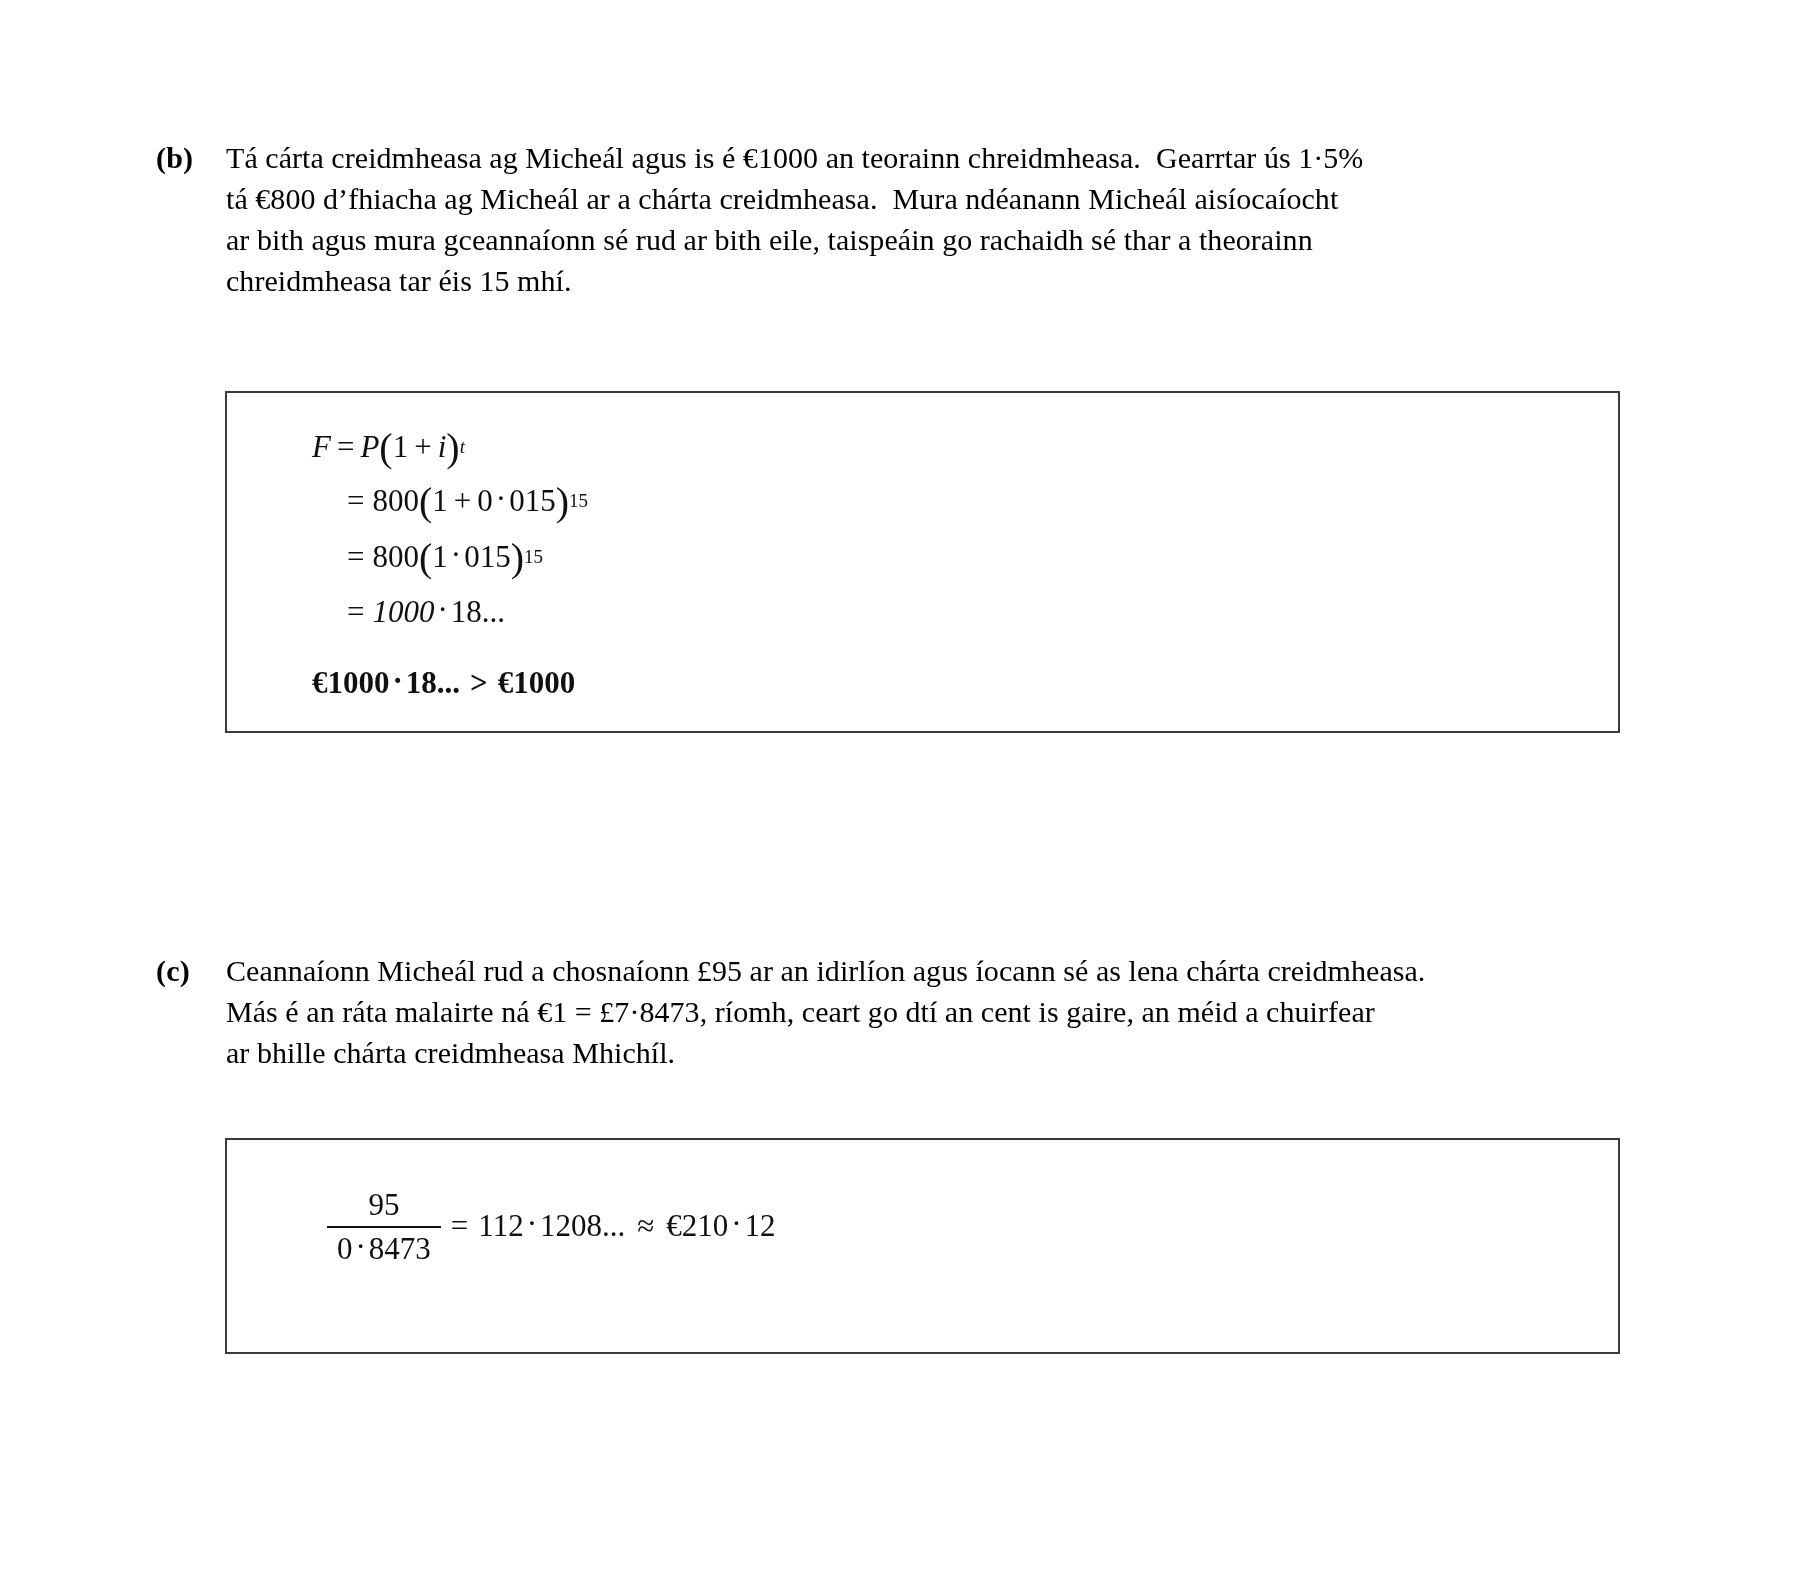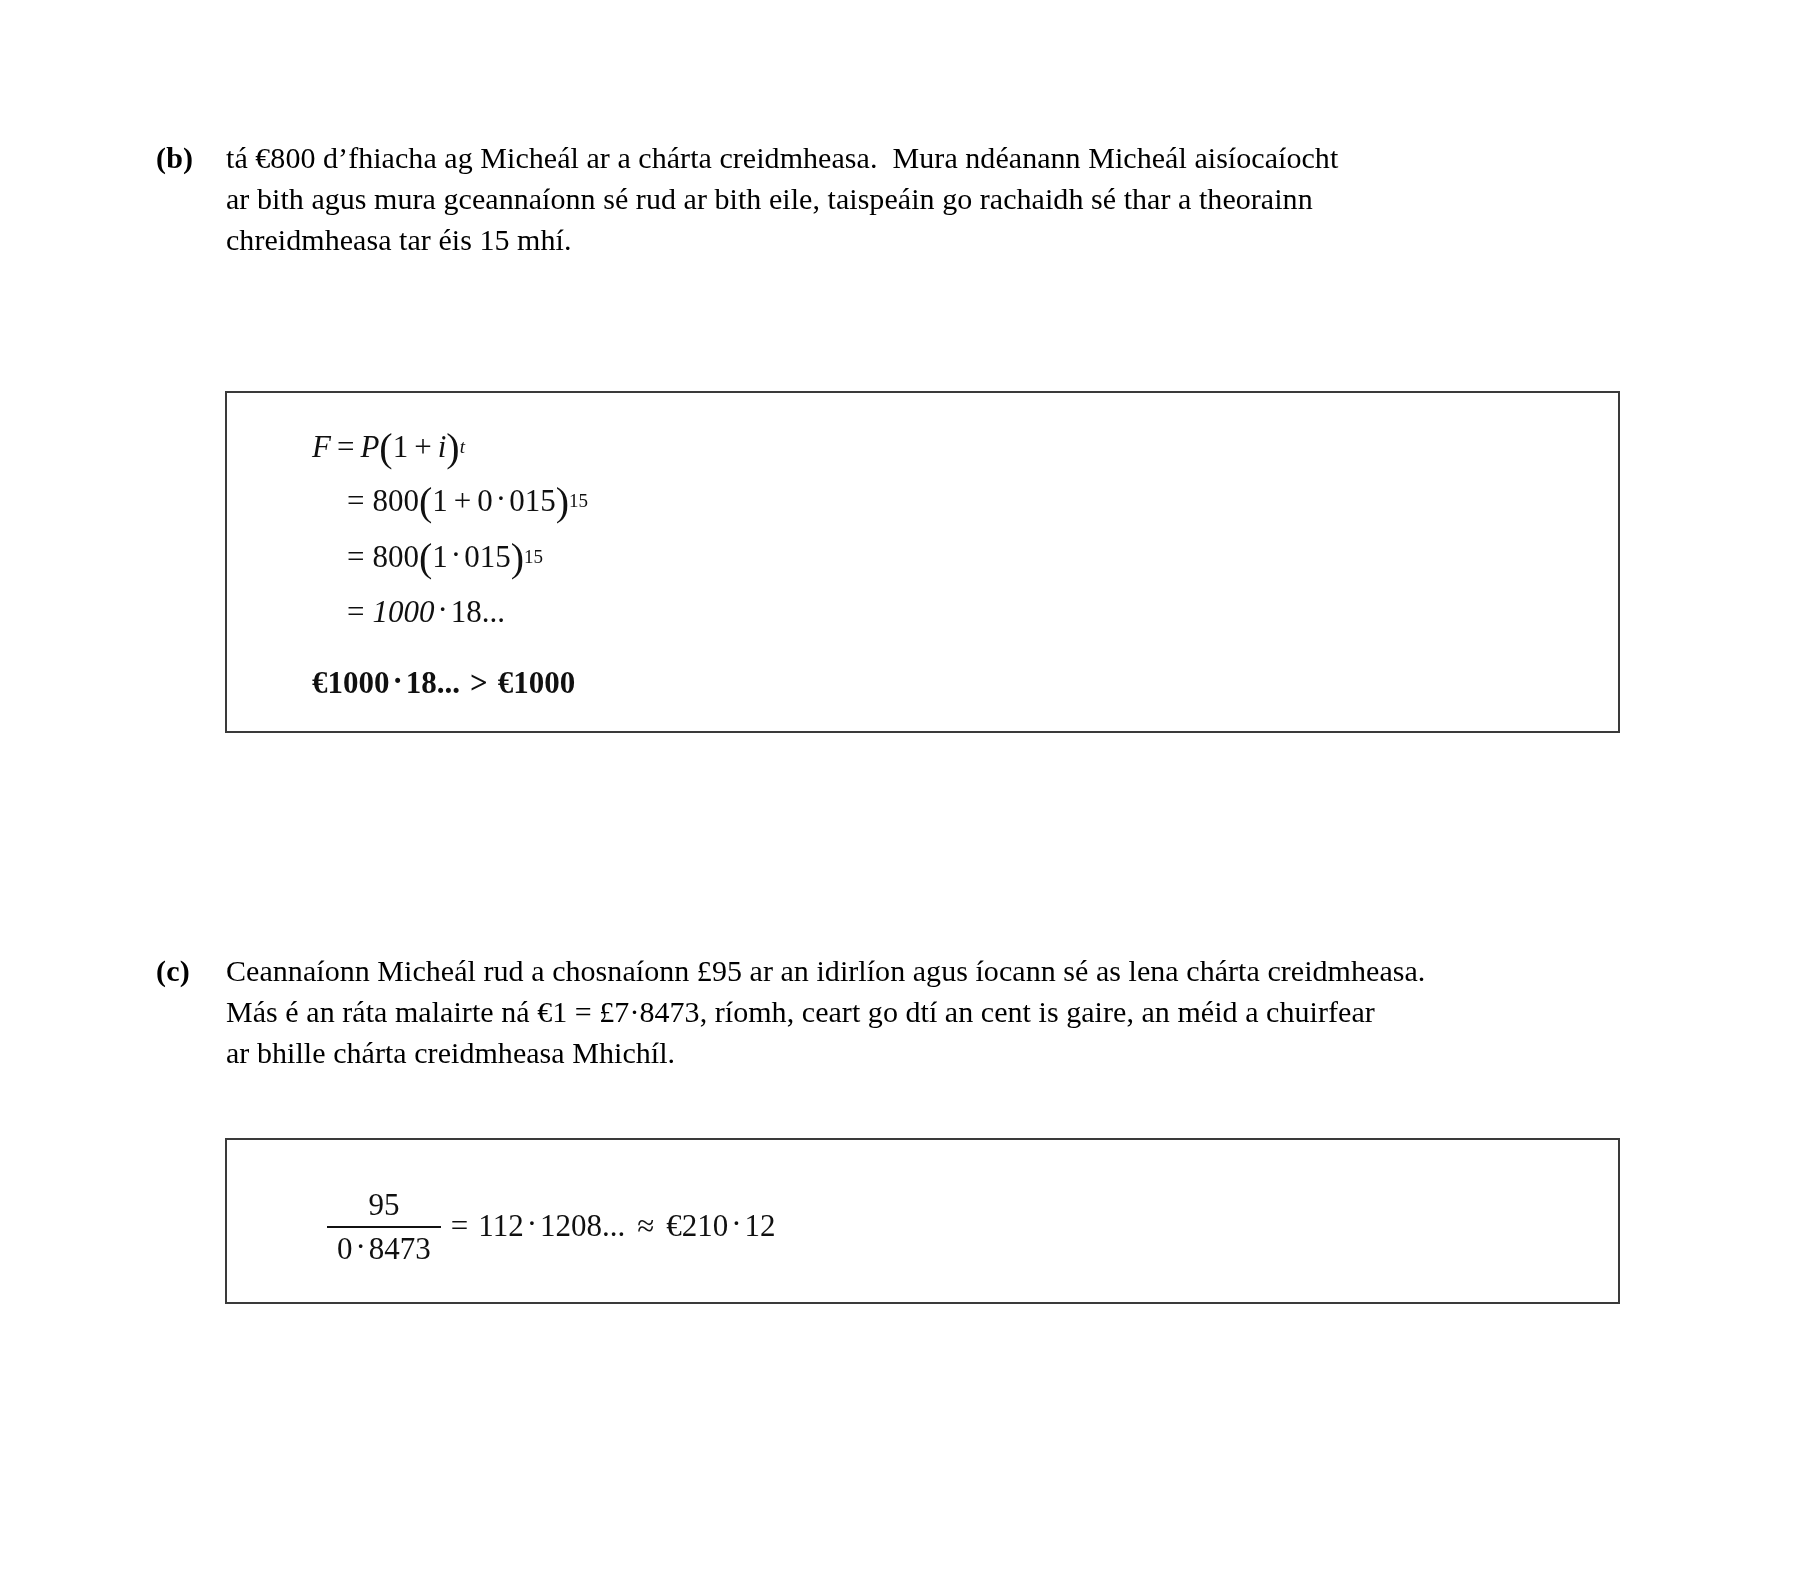--- a/index.html
+++ b/index.html
@@ -127,20 +127,21 @@
   }
 </style>
 </head>
 <body>
 
 <div class="page">
 
   <div class="question" style="left:148px; top:137px;">
     <div class="q-label">(b)</div>
     <div class="q-body">
+      <div class="q-line">Tá cárta creidmheasa ag Micheál agus is é €1000 an teorainn chreidmheasa.  Gearrtar ús 1·5%</div>
       <div class="q-line">tá €800 d’fhiacha ag Micheál ar a chárta creidmheasa.  Mura ndéanann Micheál aisíocaíocht</div>
       <div class="q-line">ar bith agus mura gceannaíonn sé rud ar bith eile, taispeáin go rachaidh sé thar a theorainn</div>
       <div class="q-line">chreidmheasa tar éis 15 mhí.</div>
     </div>
   </div>
 
   <div class="answer-box" style="left:225px; top:391px; width:1395px; height:342px;">
 
     <div class="mrow math" style="left:85px; top:36px;">
       <span class="var">F</span>
@@ -196,21 +197,21 @@
 
   <div class="question" style="left:148px; top:950px;">
     <div class="q-label">(c)</div>
     <div class="q-body">
       <div class="q-line">Ceannaíonn Micheál rud a chosnaíonn £95 ar an idirlíon agus íocann sé as lena chárta creidmheasa.</div>
       <div class="q-line">Más é an ráta malairte ná €1 = £7·8473, ríomh, ceart go dtí an cent is gaire, an méid a chuirfear</div>
       <div class="q-line">ar bhille chárta creidmheasa Mhichíl.</div>
     </div>
   </div>
 
-  <div class="answer-box" style="left:225px; top:1138px; width:1395px; height:166px;">
+  <div class="answer-box" style="left:225px; top:1138px; width:1395px; height:216px;">
 
     <div class="frac-row math" style="left:100px; top:46px;">
       <span class="frac">
         <span class="num">95</span>
         <span class="bar"></span>
         <span class="den">
           <span>0</span><span class="mdot">·</span><span>8473</span>
         </span>
       </span>
       <span class="op" style="padding:0 10px;">=</span>

